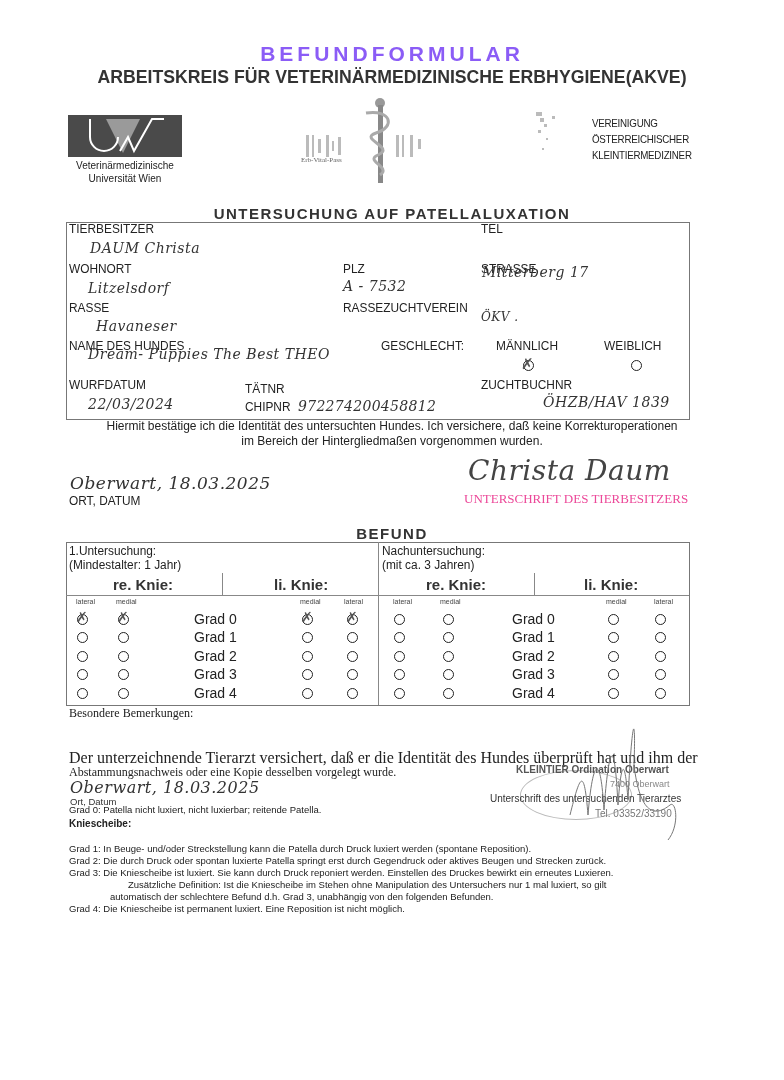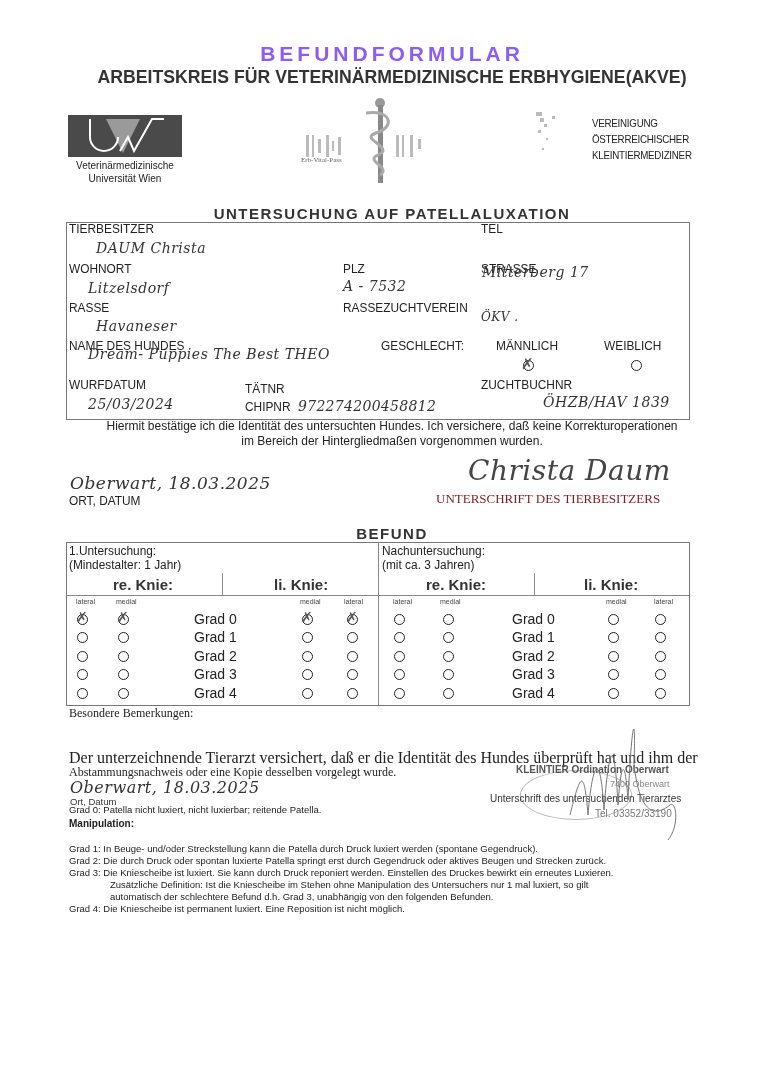--- a/index.html
+++ b/index.html
@@ -86,21 +86,21 @@
   <div style="text-transform:uppercase;">Österreichischer</div>
   <div style="text-transform:uppercase;">Kleintiermediziner</div>
 </div>
 
 <div class="abs section-title">UNTERSUCHUNG AUF PATELLALUXATION</div>
 
 <div class="abs box" style="left:66px; top:222px; width:622px; height:196px;"></div>
 
 <div class="abs lbl" style="left:69px; top:222px;">TIERBESITZER</div>
 <div class="abs lbl" style="left:481px; top:222px;">TEL</div>
-<div class="abs hw hwv" style="left:96px; top:240px;">DAUM Christa</div>
+<div class="abs hw hwv" style="left:90px; top:240px;">DAUM Christa</div>
 <div class="abs hw hwv" style="left:500px; top:240px;"></div>
 
 <div class="abs lbl" style="left:69px; top:262px;">WOHNORT</div>
 <div class="abs lbl" style="left:343px; top:262px;">PLZ</div>
 <div class="abs lbl" style="left:481px; top:262px;">STRASSE</div>
 <div class="abs hw hwv" style="left:88px; top:280px;">Litzelsdorf</div>
 <div class="abs hw hwv" style="left:343px; top:278px;">A - 7532</div>
 <div class="abs hw hwv" style="left:482px; top:264px;">Mitterberg 17</div>
 
 <div class="abs lbl" style="left:69px; top:301px;">RASSE</div>
@@ -113,32 +113,32 @@
 <div class="abs lbl" style="left:496px; top:339px;">MÄNNLICH</div>
 <div class="abs lbl" style="left:604px; top:339px;">WEIBLICH</div>
 <div class="abs hw hwv" style="left:88px; top:346px;">Dream- Puppies The Best THEO</div>
 <div class="abs circ" style="left:523px; top:360px;"></div>
 <div class="abs chk" style="left:521px; top:355px; font-size:15px;">✗</div>
 <div class="abs circ" style="left:631px; top:360px;"></div>
 
 <div class="abs lbl" style="left:69px; top:378px;">WURFDATUM</div>
 <div class="abs lbl" style="left:245px; top:382px;">TÄTNR</div>
 <div class="abs lbl" style="left:481px; top:378px;">ZUCHTBUCHNR</div>
-<div class="abs hw hwv" style="left:88px; top:396px;">25/03/2024</div>
+<div class="abs hw hwv" style="left:88px; top:396px;">22/03/2024</div>
 <div class="abs lbl" style="left:245px; top:400px;">CHIPNR</div>
 <div class="abs hw hwv" style="left:298px; top:398px; letter-spacing:0.3px;">972274200458812</div>
 <div class="abs hw hwv" style="left:543px; top:394px;">ÖHZB/HAV 1839</div>
 
 <div class="abs note" style="left:0; top:419px; width:784px;">Hiermit bestätige ich die Identität des untersuchten Hundes. Ich versichere, daß keine Korrekturoperationen</div>
 <div class="abs note" style="left:0; top:434px; width:784px;">im Bereich der Hintergliedmaßen vorgenommen wurden.</div>
 
 <div class="abs hw" style="left:70px; top:473px; font-size:17px;">Oberwart, 18.03.2025</div>
 <div class="abs lbl" style="left:69px; top:494px;">ORT, DATUM</div>
 <div class="abs hw" style="left:468px; top:454px; font-size:28px; color:#444;">Christa Daum</div>
-<div class="abs serif" style="left:436px; top:491px; font-size:13px; color:#7f1d1d;">UNTERSCHRIFT DES TIERBESITZERS</div>
+<div class="abs serif" style="left:464px; top:491px; font-size:13px; color:#ec4899;">UNTERSCHRIFT DES TIERBESITZERS</div>
 
 <div class="abs befund-title">BEFUND</div>
 
 <div class="abs box" style="left:66px; top:542px; width:622px; height:162px;"></div>
 <div class="abs" style="left:378px; top:542px; width:1px; height:163px; background:#888;"></div>
 <div class="abs" style="left:66px; top:595px; width:623px; height:1px; background:#888;"></div>
 <div class="abs" style="left:222px; top:573px; width:1px; height:22px; background:#888;"></div>
 <div class="abs" style="left:534px; top:573px; width:1px; height:22px; background:#888;"></div>
 
 <div class="abs lbl" style="left:69px; top:544px;">1.Untersuchung:</div>
@@ -228,20 +228,20 @@
 
 <div class="abs" style="left:520px; top:770px; width:110px; height:48px; border:1px solid #bbb; border-radius:50%;"></div>
 <div class="abs" style="left:516px; top:764px; font-size:10px; color:#555; font-weight:bold;">KLEINTIER Ordination Oberwart</div>
 <div class="abs" style="left:610px; top:779px; font-size:9px; color:#888;">7400 Oberwart</div>
 <div class="abs" style="left:490px; top:793px; font-size:10px; color:#333;">Unterschrift des untersuchenden Tierarztes</div>
 <div class="abs" style="left:595px; top:808px; font-size:10px; color:#777;">Tel. 03352/33190</div>
 <svg class="abs" style="left:560px; top:705px;" width="130" height="140" viewBox="0 0 130 140">
   <path d="M10,110 C20,70 24,60 28,110 C32,60 40,40 44,105 C48,50 54,20 58,100 C60,70 64,40 68,95 C72,10 76,5 74,60 M74,60 C80,110 95,112 110,100 C116,95 120,120 108,135" fill="none" stroke="#777" stroke-width="1"></path>
 </svg>
 
-<div class="abs" style="left:69px; top:818px; font-size:10px; font-weight:bold; color:#222;">Manipulation:</div>
+<div class="abs" style="left:69px; top:818px; font-size:10px; font-weight:bold; color:#222;">Kniescheibe:</div>
 <div class="abs small" style="left:69px; top:804px;">Grad 0: Patella nicht luxiert, nicht luxierbar; reitende Patella.</div>
-<div class="abs small" style="left:69px; top:843px;">Grad 1: In Beuge- und/oder Streckstellung kann die Patella durch Druck luxiert werden (spontane Gegendruck).</div>
+<div class="abs small" style="left:69px; top:843px;">Grad 1: In Beuge- und/oder Streckstellung kann die Patella durch Druck luxiert werden (spontane Reposition).</div>
 <div class="abs small" style="left:69px; top:855px;">Grad 2: Die durch Druck oder spontan luxierte Patella springt erst durch Gegendruck oder aktives Beugen und Strecken zurück.</div>
 <div class="abs small" style="left:69px; top:867px;">Grad 3: Die Kniescheibe ist luxiert. Sie kann durch Druck reponiert werden. Einstellen des Druckes bewirkt ein erneutes  Luxieren.</div>
-<div class="abs small" style="left:110px; top:879px;">Zusätzliche Definition: Ist die Kniescheibe im Stehen ohne Manipulation des Untersuchers nur 1 mal luxiert, so gilt</div>
+<div class="abs small" style="left:128px; top:879px;">Zusätzliche Definition: Ist die Kniescheibe im Stehen ohne Manipulation des Untersuchers nur 1 mal luxiert, so gilt</div>
 <div class="abs small" style="left:110px; top:891px;">automatisch der schlechtere Befund d.h. Grad 3, unabhängig von den folgenden Befunden.</div>
 <div class="abs small" style="left:69px; top:903px;">Grad 4: Die Kniescheibe ist permanent luxiert. Eine Reposition ist nicht möglich.</div>
 
 </body></html>

